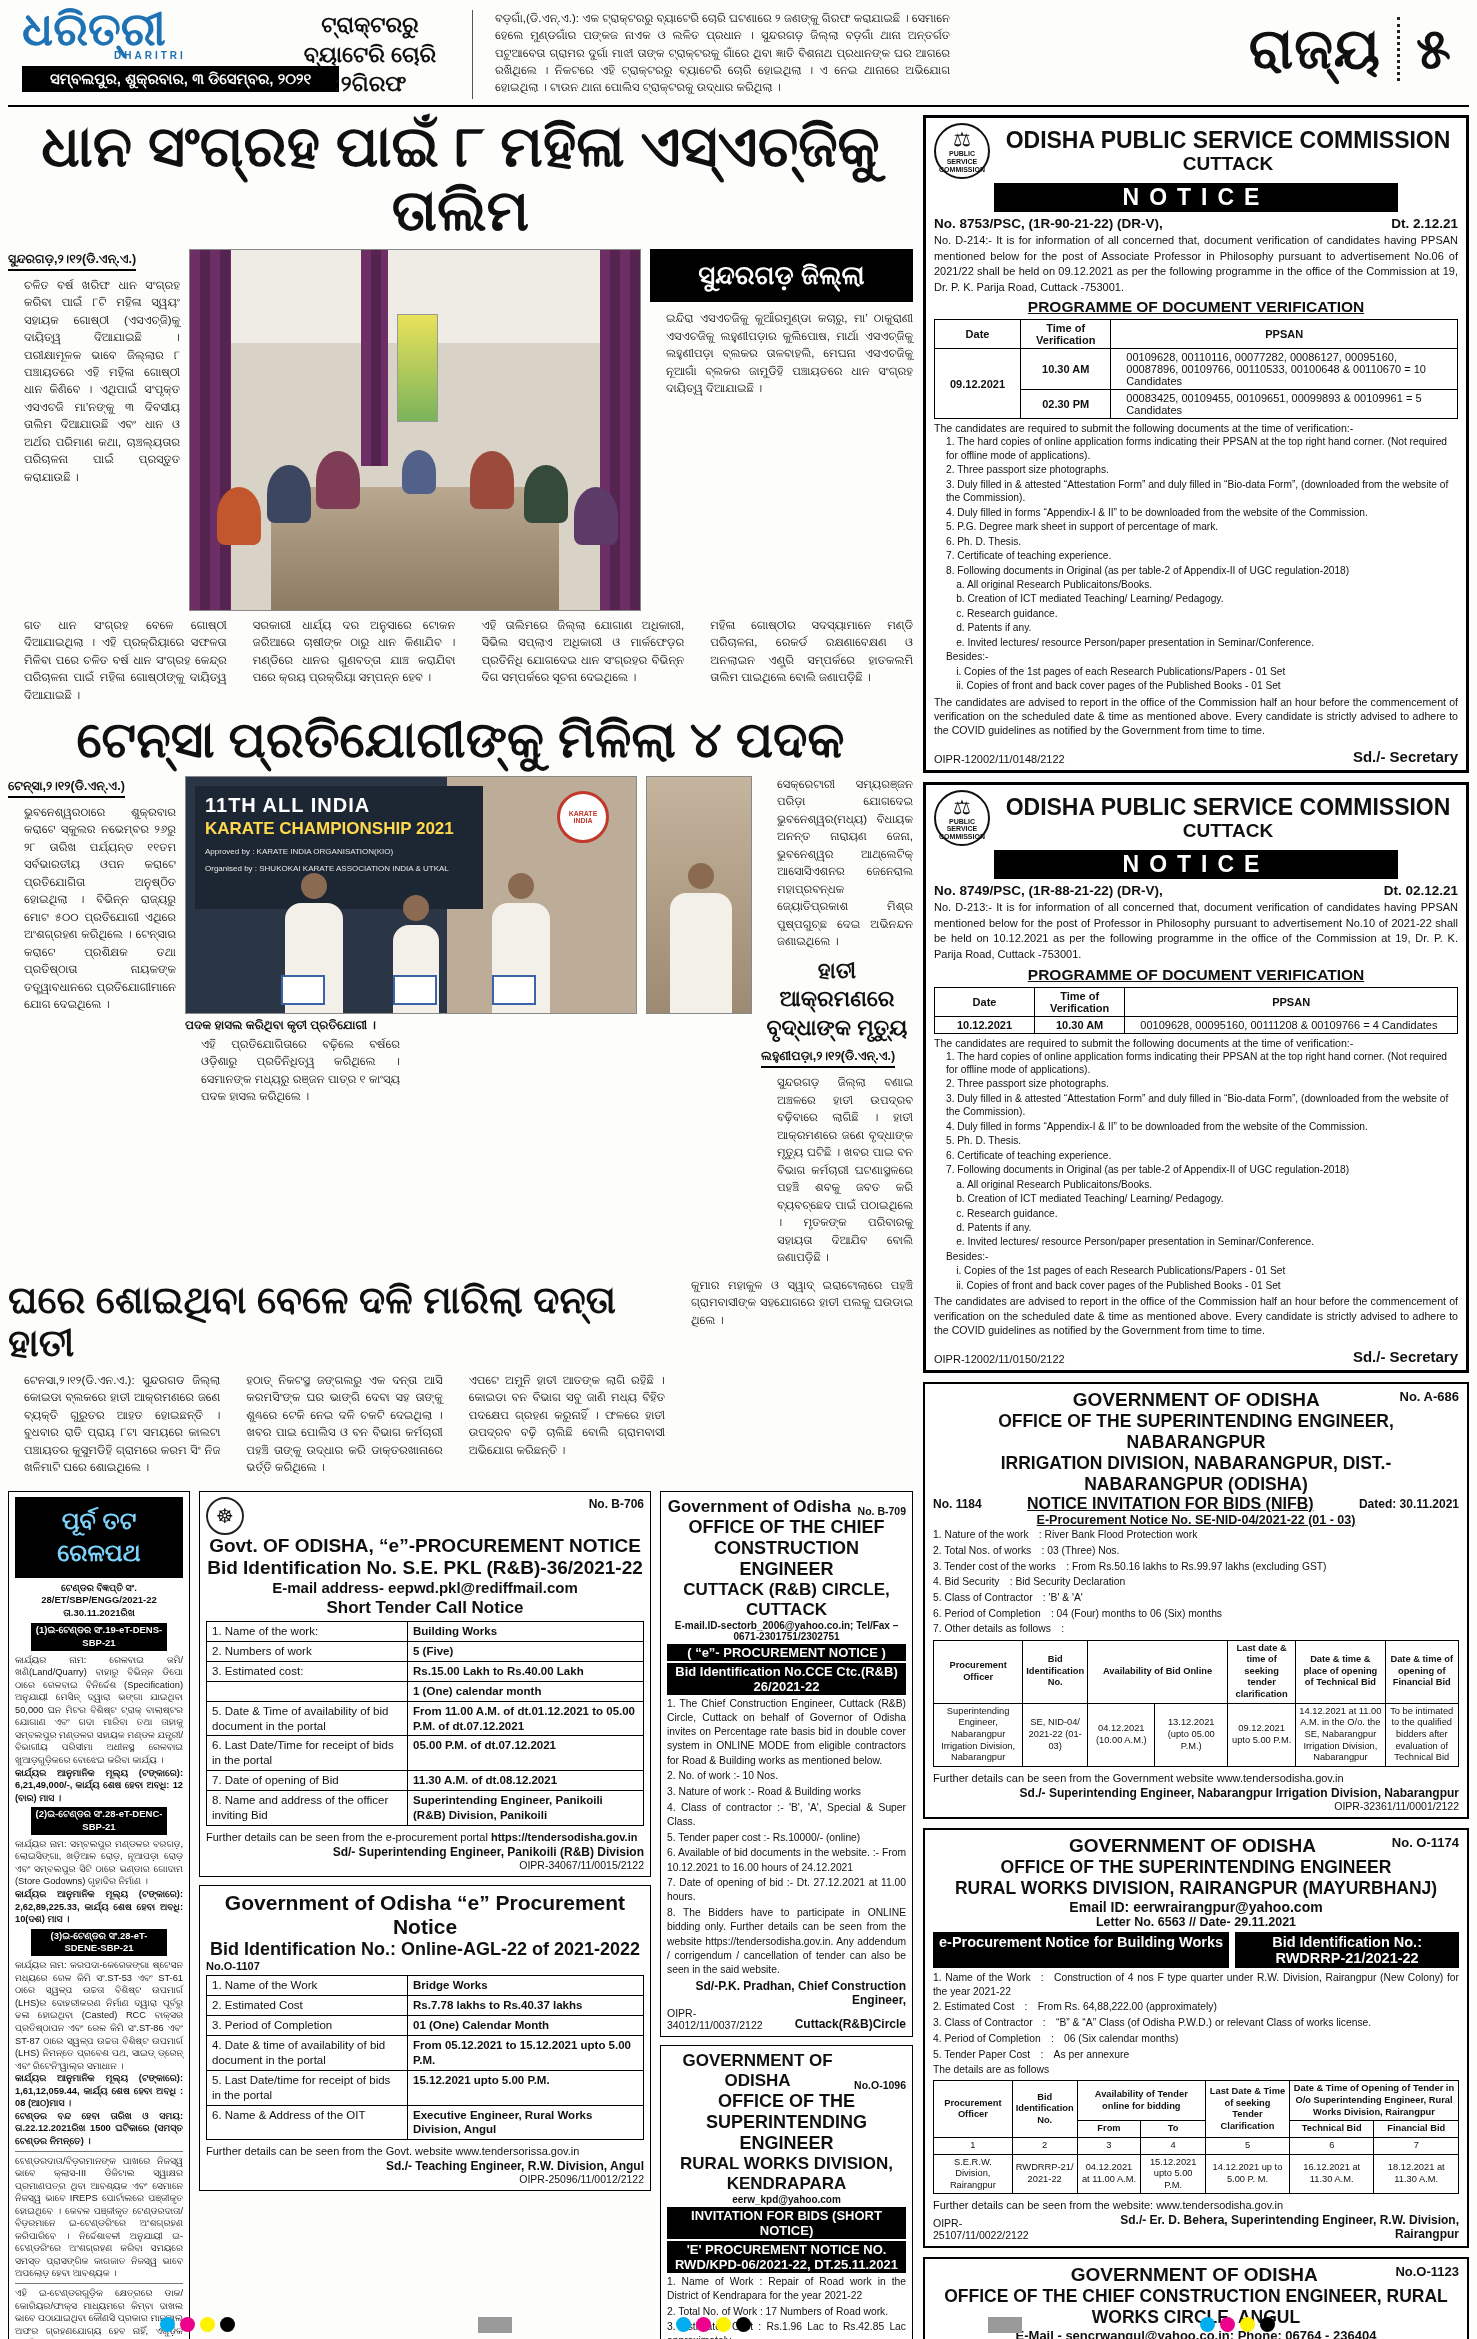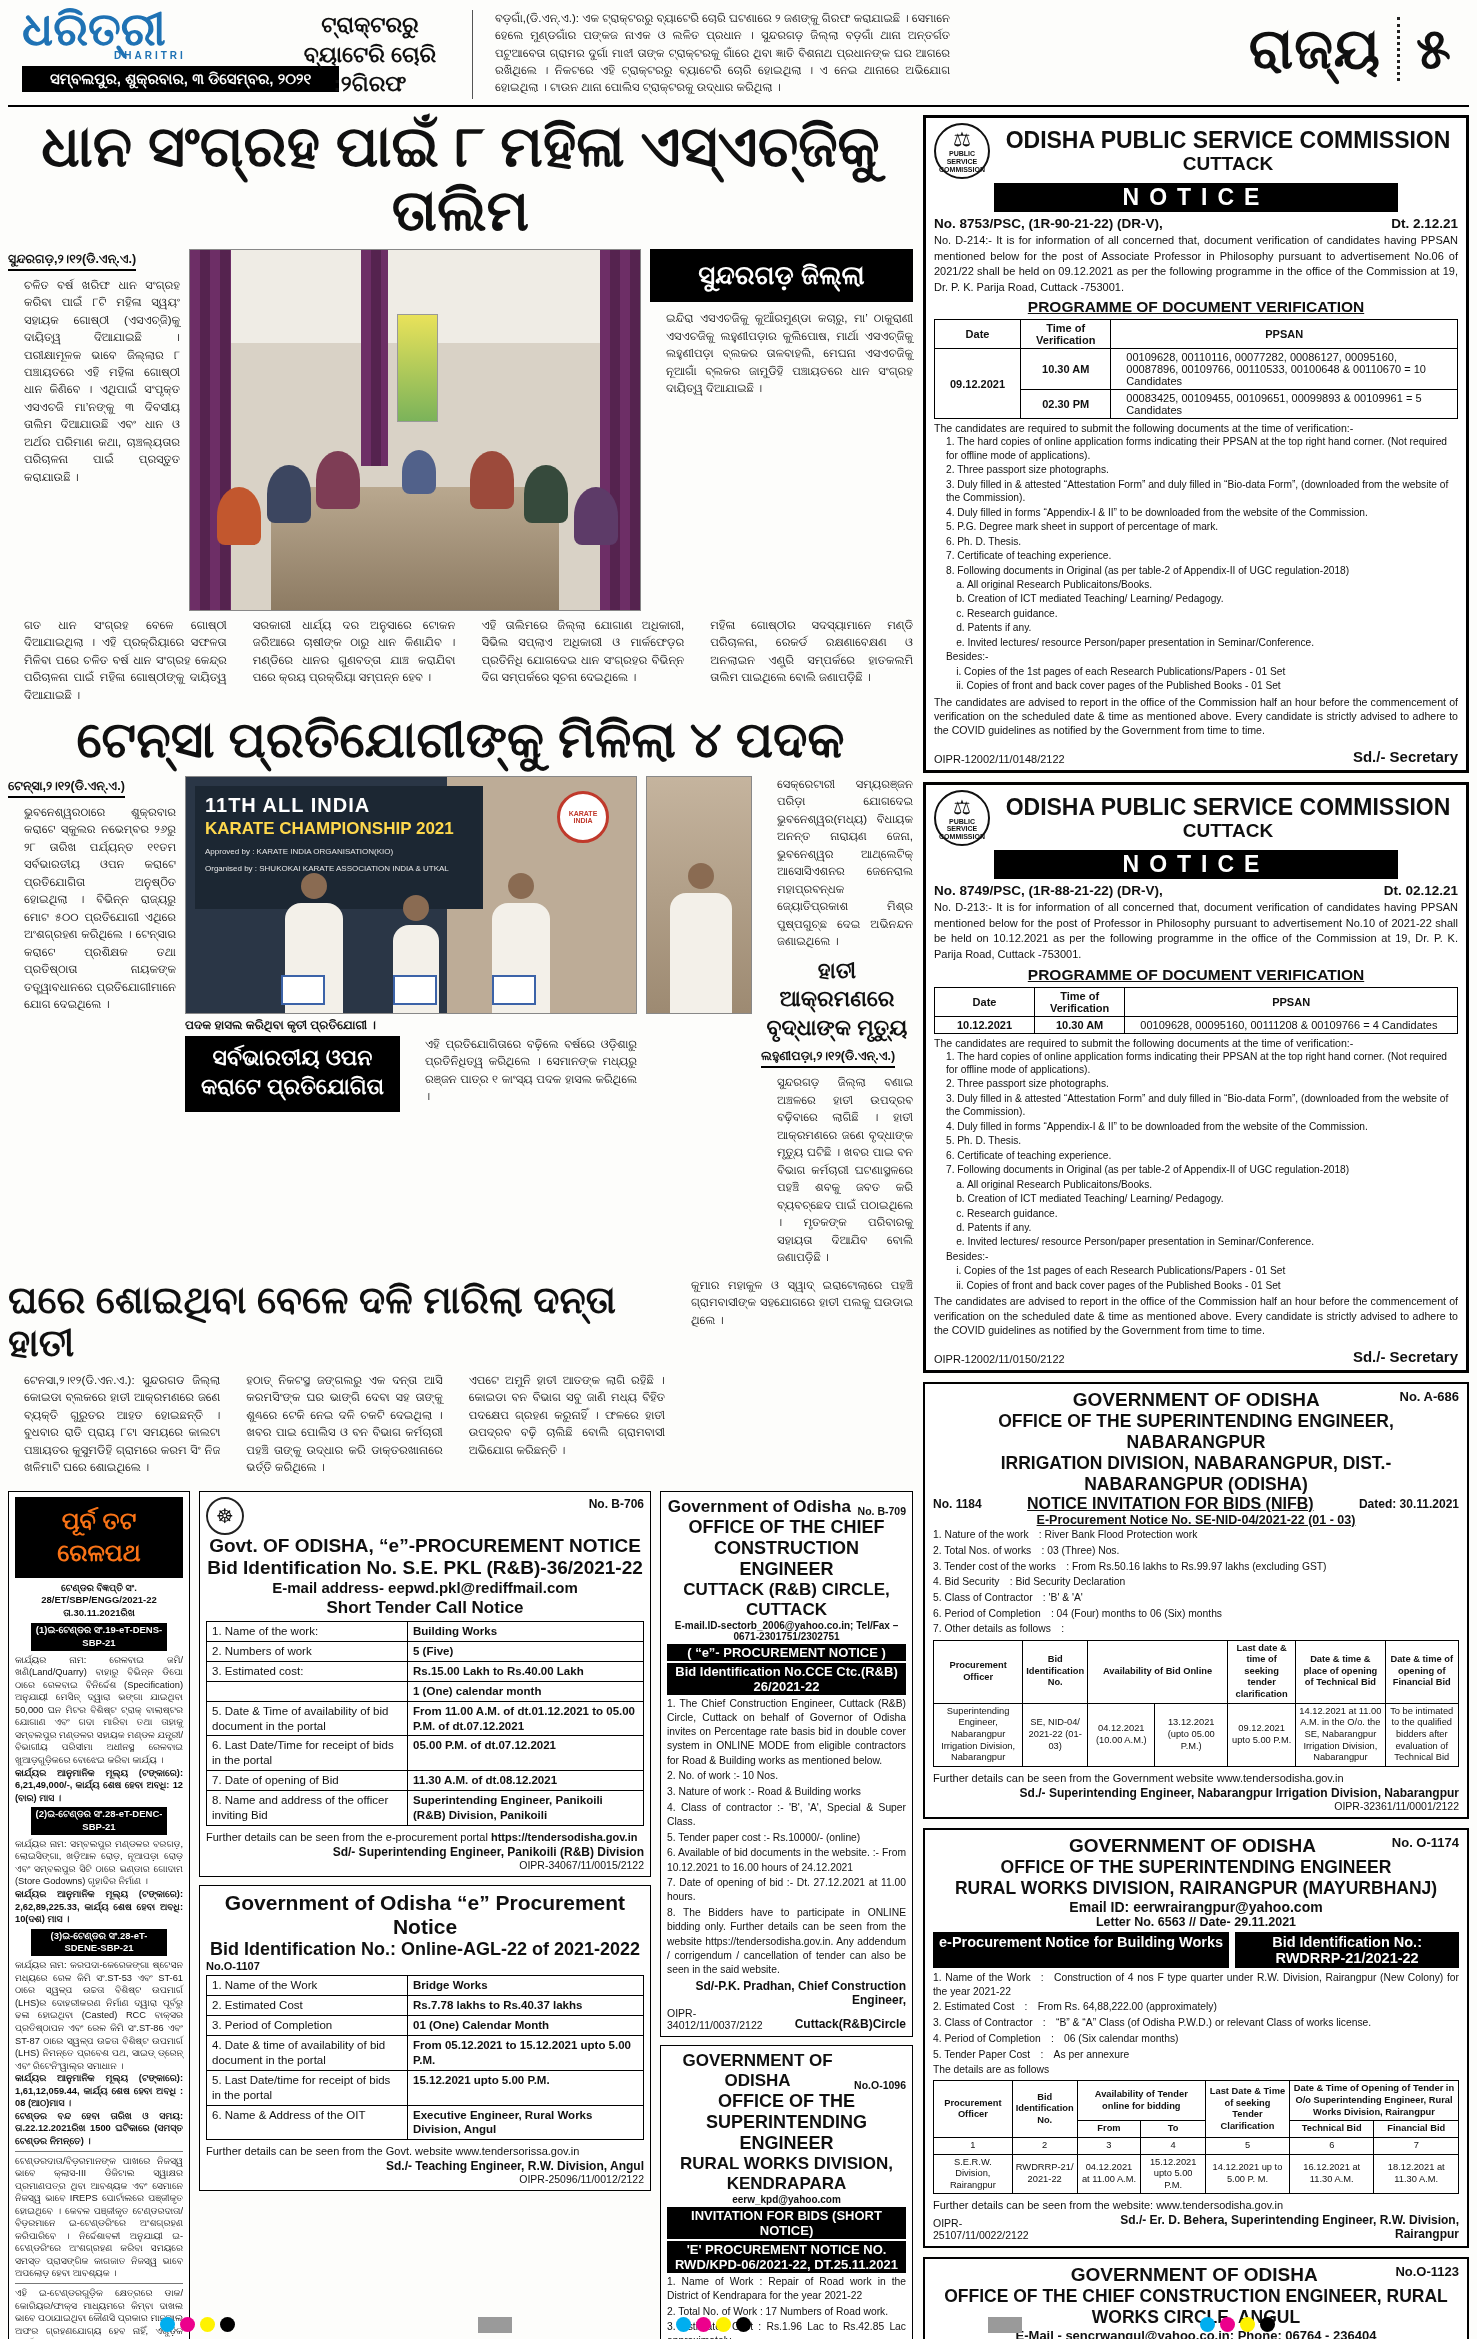--- a/index.html
+++ b/index.html
@@ -74,21 +74,21 @@
   .gi:before{content:"";display:block;width:26px;height:26px;border-radius:50%;background:#8a6b52;margin:-30px auto 0;}
   .cert{position:absolute;bottom:8px;width:44px;height:30px;background:#fff;border:2px solid #3c63a8;}
   .photo3{height:238px;background:linear-gradient(#c5b49e,#9d8althy);}
   .photo3{background:linear-gradient(#c5b49e,#9d8a72);}
 
   
   .notices-row{display:grid;grid-template-columns:182px 452px 1fr;gap:9px;margin-top:8px;}
   .stack{display:flex;flex-direction:column;gap:8px;}
   .nbox{border:1.5px solid #000;padding:5px 6px;background:#fff;}
   .rw-box{font-size:9.3px;line-height:1.35;text-align:justify;}
-  .rw-header{background:#000;color:#f97316;text-align:center;font-size:24px;font-weight:bold;padding:8px 2px;margin-bottom:4px;}
+  .rw-header{background:#000;color:#7dd3fc;text-align:center;font-size:24px;font-weight:bold;padding:8px 2px;margin-bottom:4px;}
   .rw-noticeno{font-weight:bold;text-align:center;font-size:9.5px;margin-bottom:3px;}
   .rw-band{background:#000;color:#fff;font-weight:bold;text-align:center;font-size:9.5px;padding:1px 2px;margin:3px 16px;}
   .rw-val{font-weight:bold;}
   .rw-para{margin:3px 0;border-top:1px solid #777;padding-top:3px;}
 
   .gov-center{text-align:center;font-weight:bold;}
   .emblem{width:38px;height:38px;border-radius:50%;border:2px solid #222;display:flex;align-items:center;justify-content:center;font-size:20px;flex:none;margin:0 auto;}
   .pnk-title1{font-size:19px;}
   .pnk-title2{font-size:19px;}
   .pnk-email{font-size:15px;font-weight:bold;text-align:center;}
@@ -231,24 +231,20 @@
               <div class="p2-logo">KARATE INDIA</div>
               <div class="gi" style="left:22%;"></div>
               <div class="gi" style="left:46%;width:46px;height:88px;"></div>
               <div class="gi" style="left:68%;"></div>
               <div class="cert" style="left:21%;"></div>
               <div class="cert" style="left:46%;"></div>
               <div class="cert" style="left:68%;"></div>
             </div>
             <div class="caption">ପଦକ ହାସଲ କରିଥିବା କୃତୀ ପ୍ରତିଯୋଗୀ ।</div>
             <div class="art2-under">
-              <div class="black-label small">
-                <div>ସର୍ବଭାରତୀୟ ଓପନ</div>
-                <div>କରାଟେ ପ୍ରତିଯୋଗିତା</div>
-              </div>
               <p class="body-text">ଏହି ପ୍ରତିଯୋଗିତାରେ ବଢ଼ିଲେ ବର୍ଷରେ ଓଡ଼ିଶାରୁ ପ୍ରତିନିଧିତ୍ୱ କରିଥିଲେ । ସେମାନଙ୍କ ମଧ୍ୟରୁ ରଞ୍ଜନ ପାତ୍ର ୧ କାଂସ୍ୟ ପଦକ ହାସଲ କରିଥିଲେ ।</p>
             </div>
           </div>
           <div>
             <div class="photo photo3">
               <div class="gi" style="left:22%;width:62px;height:120px;"></div>
             </div>
           </div>
           <div>
             <p class="body-text">ସେକ୍ରେଟାରୀ ସମ୍ୟରଞ୍ଜନ ପରିଡ଼ା ଯୋଗଦେଇ ଭୁବନେଶ୍ୱର(ମଧ୍ୟ) ବିଧାୟକ ଅନନ୍ତ ନାରାୟଣ ଜେନା, ଭୁବନେଶ୍ୱର ଆଥ୍‌ଲେଟିକ୍ ଆସୋସିଏଶନର ଜେନେରାଲ ମହାପ୍ରବନ୍ଧକ ଜ୍ୟୋତିପ୍ରକାଶ ମିଶ୍ର ପୁଷ୍ପଗୁଚ୍ଛ ଦେଇ ଅଭିନନ୍ଦନ ଜଣାଇଥିଲେ ।</p>

